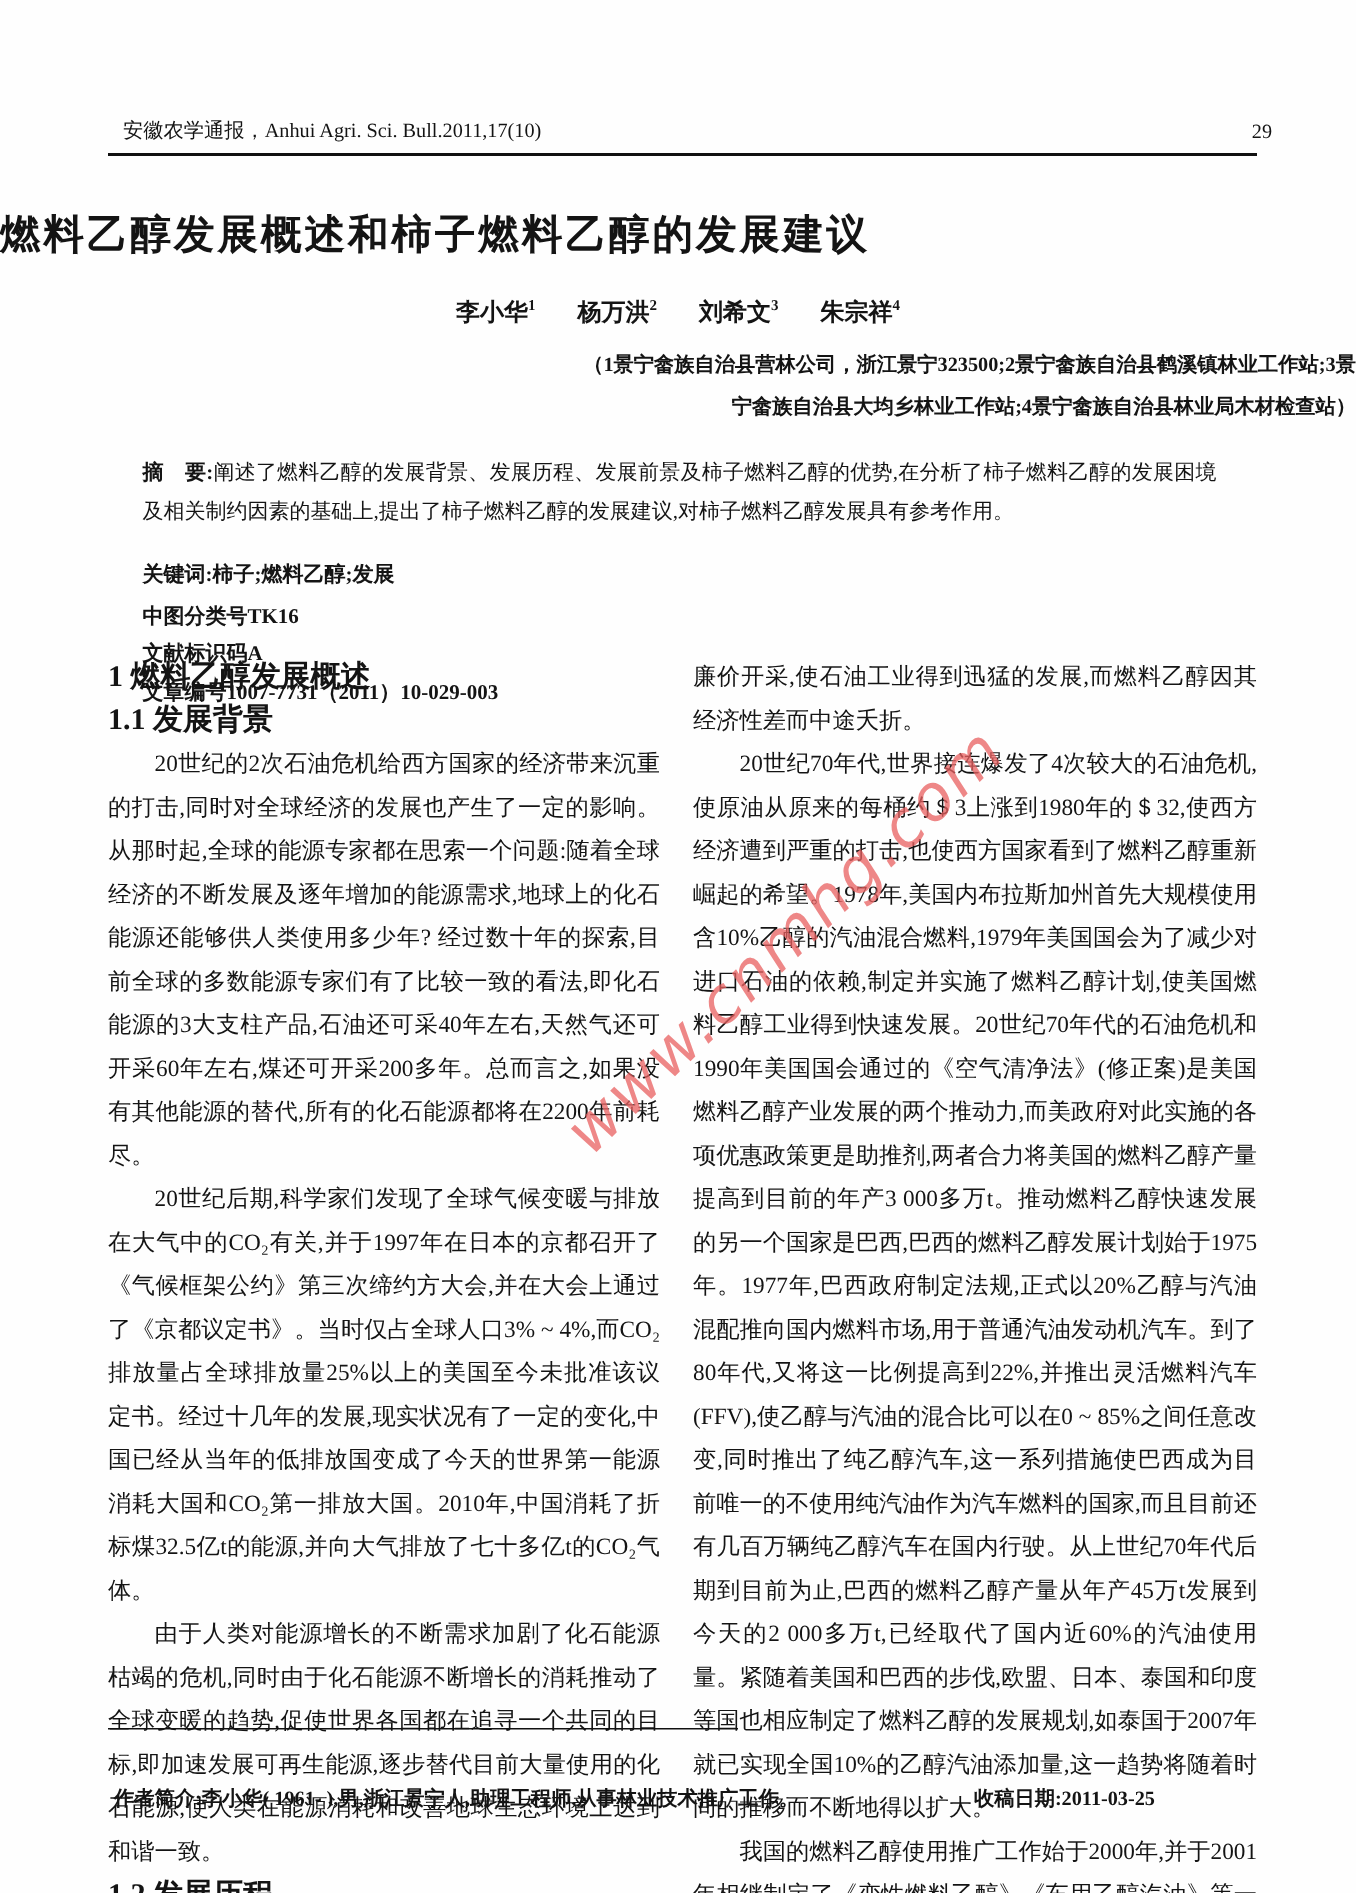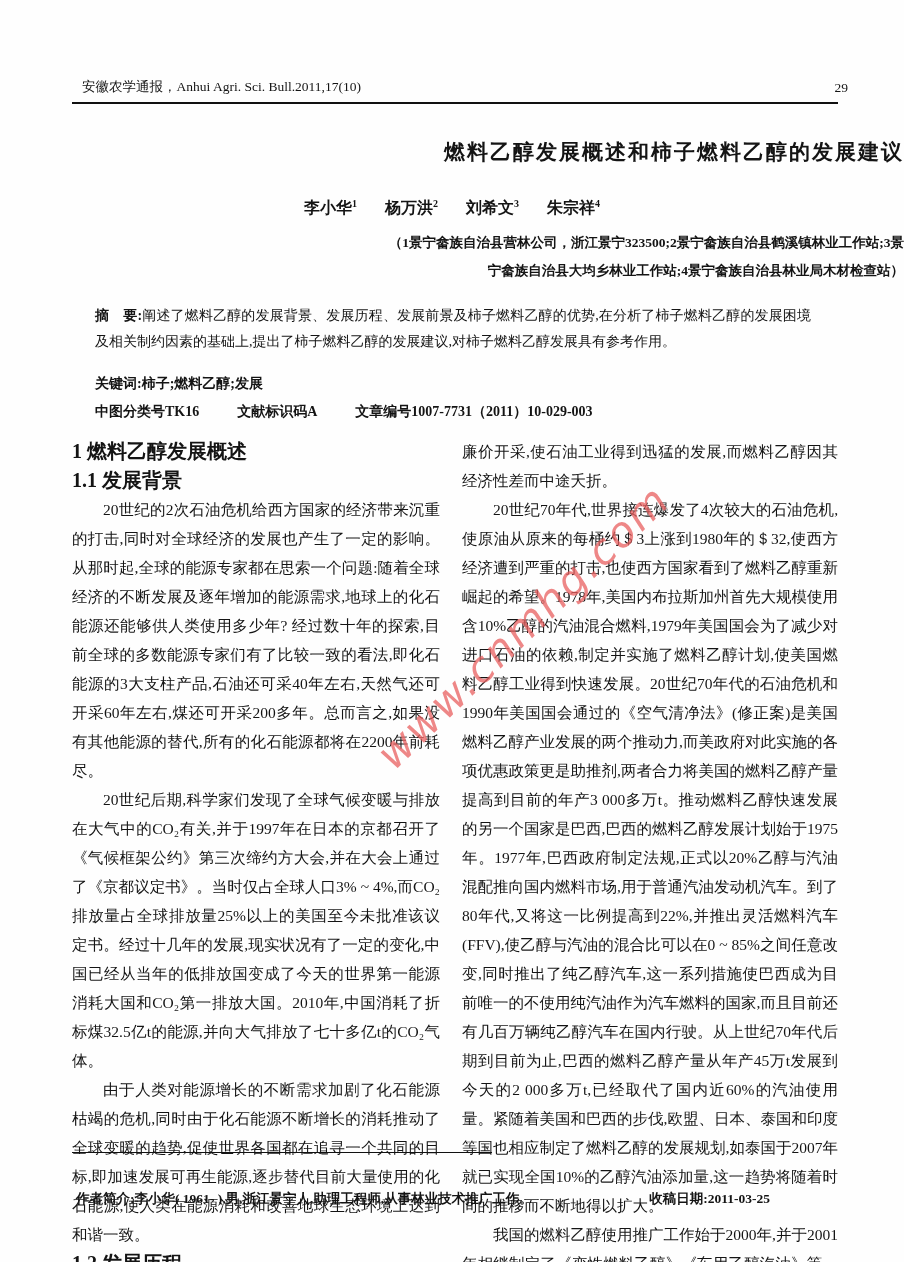--- a/index.html
+++ b/index.html
@@ -19,42 +19,42 @@
     display:flex;justify-content:space-between;align-items:flex-end;
     font-size:13.5px;
   }
   .header-rule{
     position:absolute;top:102px;left:72px;width:766px;
     border-top:2px solid #111;height:0;
   }
   
   .article-title{
     position:absolute;top:138px;left:0;width:100%;
-    text-align:right;font-size:21px;font-weight:bold;letter-spacing:2px;
+    text-align:left;font-size:27px;font-weight:bold;letter-spacing:2px;
   }
   .authors-line{
     position:absolute;top:198px;left:0;width:100%;
     text-align:center;font-size:16px;font-weight:bold;
   }
   .authors-line .author{margin:0 14px;}
   .authors-line sup{font-size:10px;}
   .affil{
     position:absolute;left:0;width:100%;
     text-align:right;font-size:13.5px;font-weight:bold;line-height:26px;
   }
   .affil-1{top:230px;}
   .affil-2{top:258px;}
   
   .abstract-block{
     position:absolute;top:303px;left:95px;width:716px;
     font-size:14px;line-height:25.5px;text-align:justify;
   }
   .abstract-block .lbl{font-weight:bold;}
   .kw-line{margin-top:17px;}
-  .meta-line{margin-top:2px;font-weight:bold;display:flex;}
+  .meta-line{margin-top:2px;font-weight:bold;display:flex;flex-direction:column;}
   .meta-line span{margin-right:38px;white-space:nowrap;}
   
   .columns{
     position:absolute;top:437px;left:72px;width:766px;
     display:flex;gap:22px;
   }
   .col{font-size:15.5px;line-height:29px;text-align:justify;}
   .col-left{width:368px;}
   .col-right{width:376px;}
   .blk{margin:0;}

